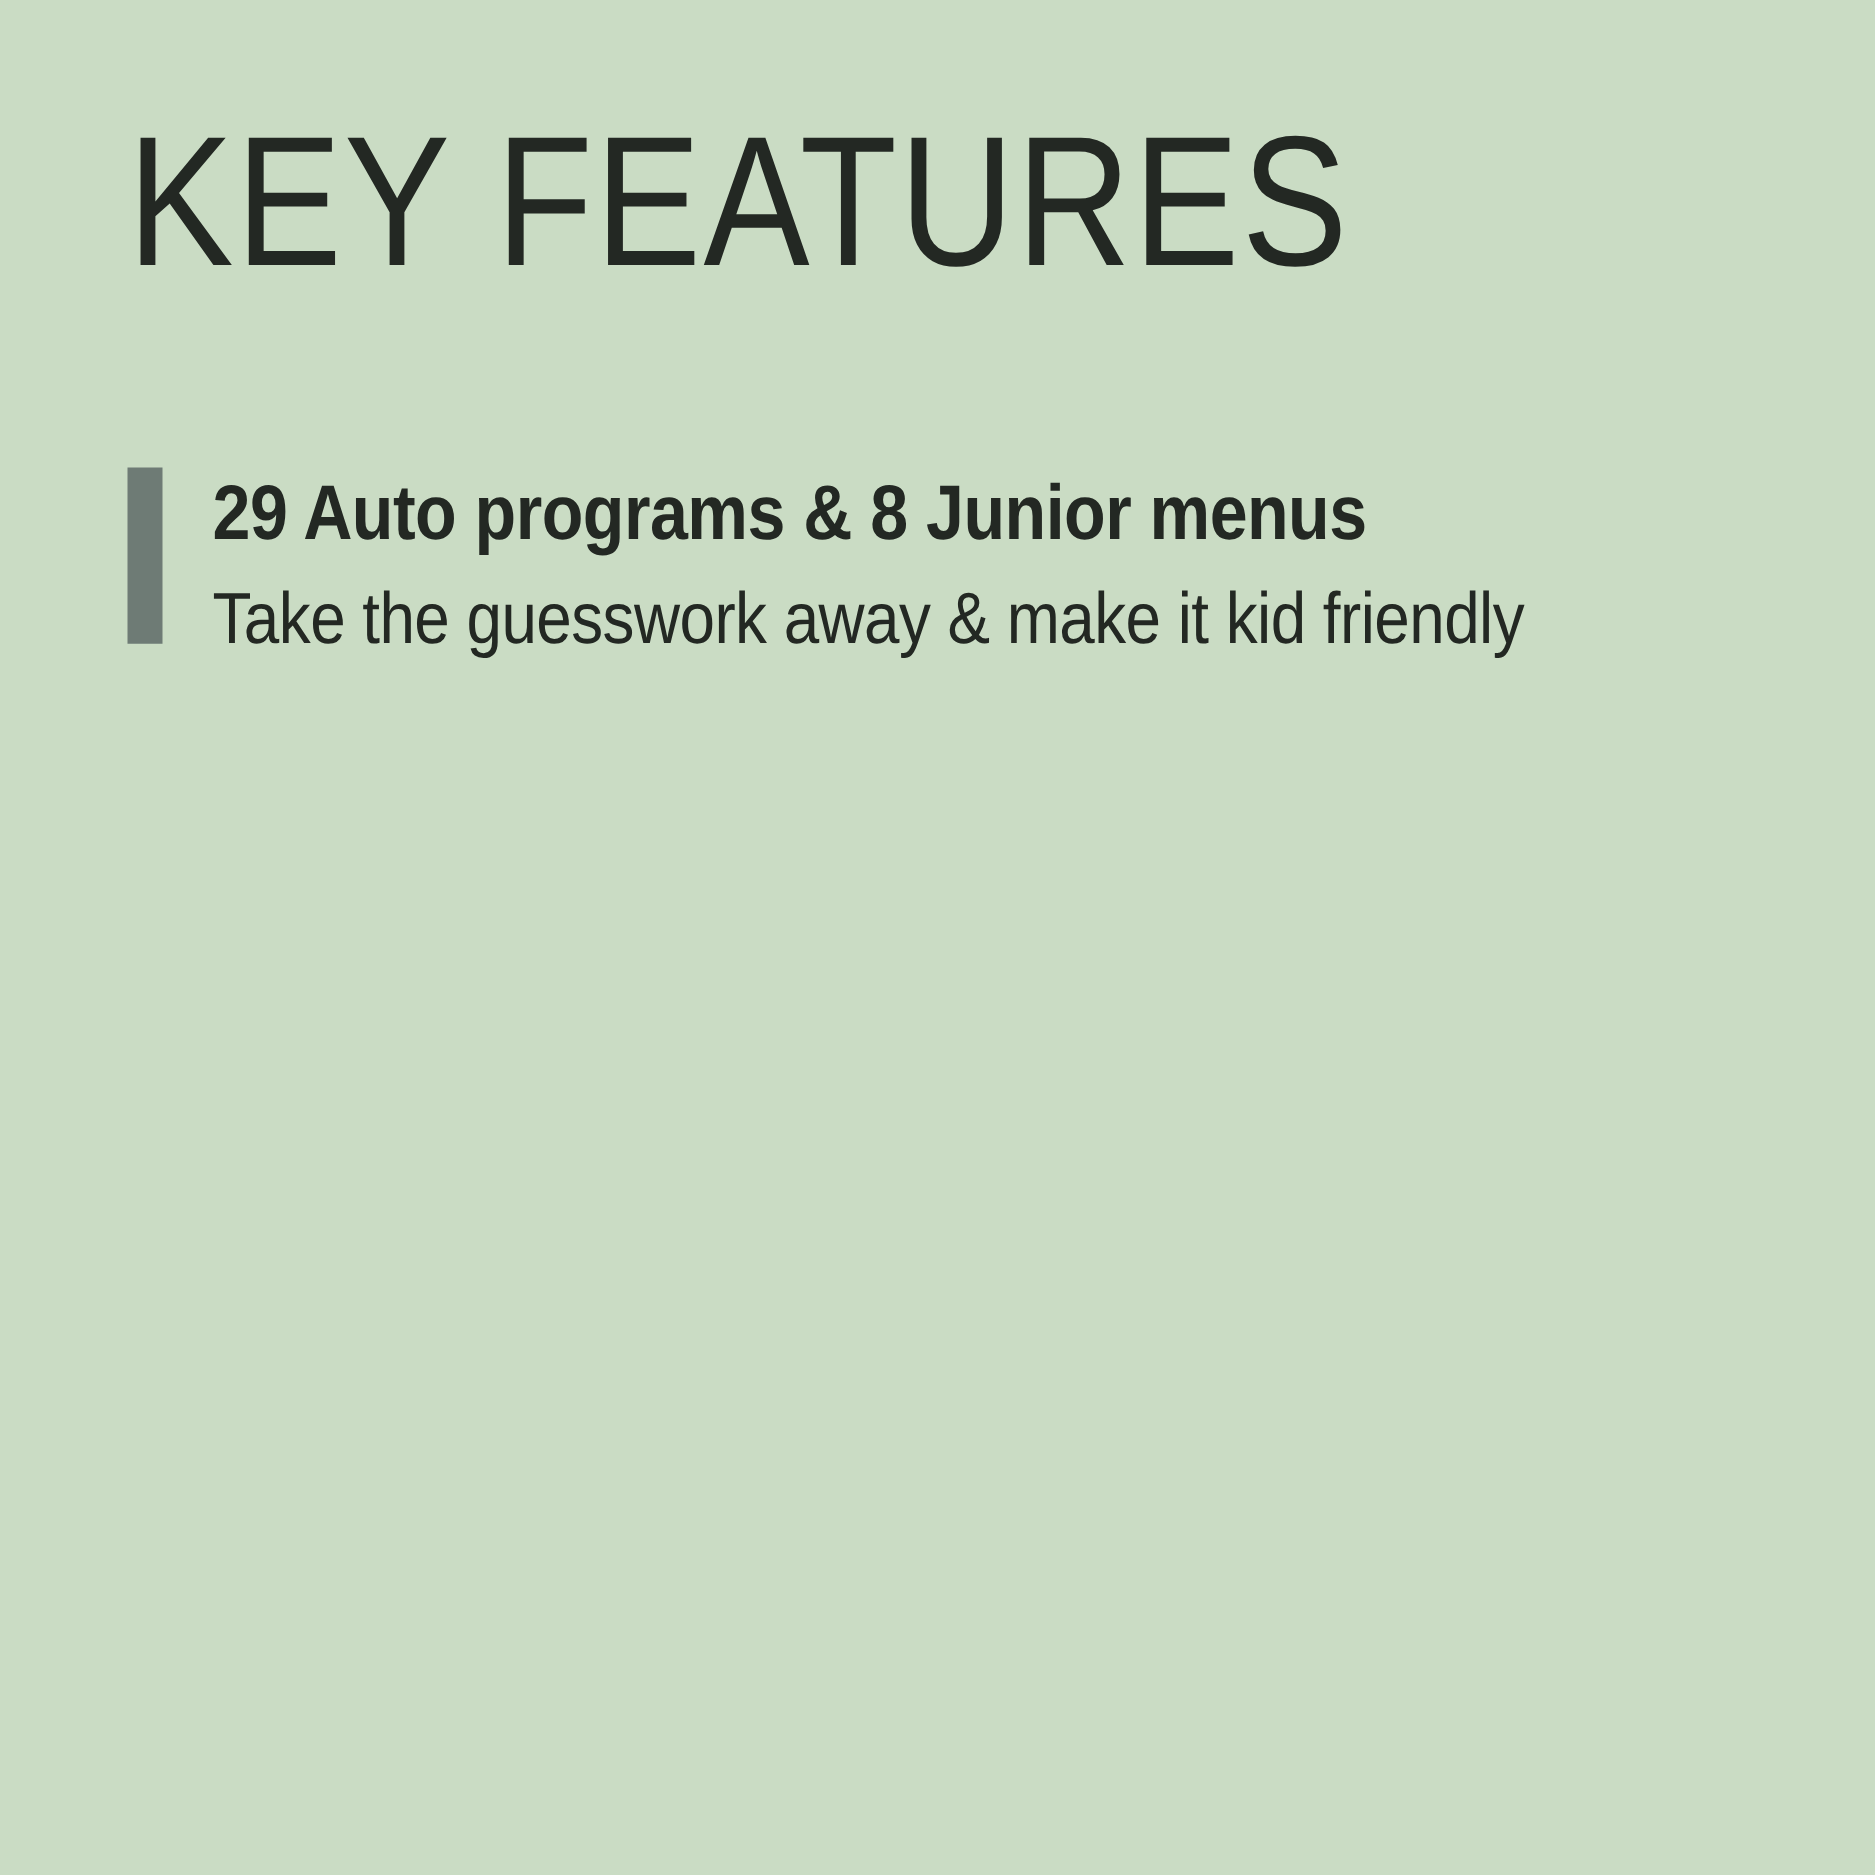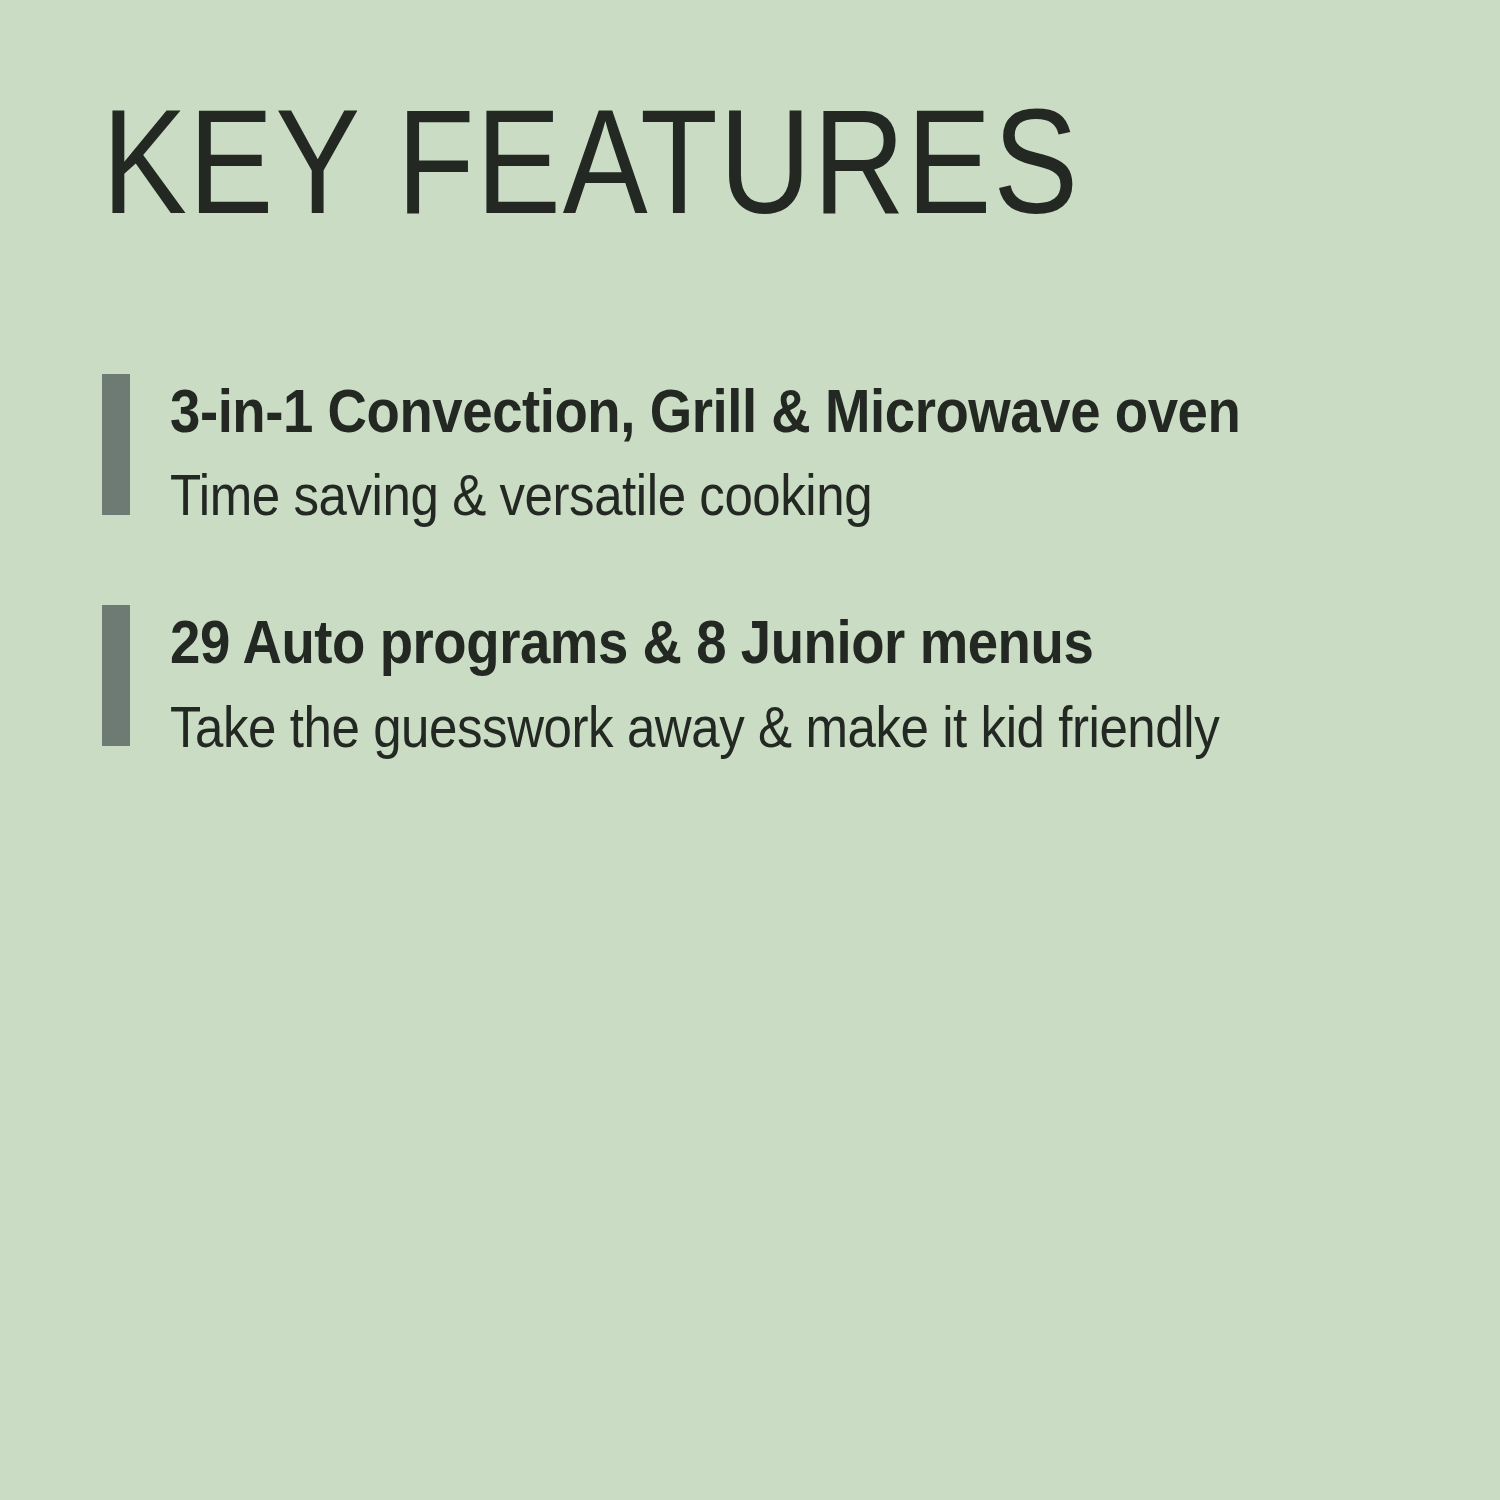--- a/index.html
+++ b/index.html
@@ -66,27 +66,20 @@
     letter-spacing: -0.5px;
   }
 </style>
 </head>
 <body>
 
 <div class="page">
   <h1 class="page-title">KEY FEATURES</h1>
 
   <div class="feature-list" id="feature-list">
-  <div class="item">
-    <div class="bar"></div>
-    <div class="item-text">
-      <div class="item-title">3-in-1 Convection, Grill &amp; Microwave oven</div>
-      <div class="item-sub">Time saving &amp; versatile cooking</div>
-    </div>
-  </div>
 
 
 
 
   <div class="item">
     <div class="bar"></div>
     <div class="item-text">
       <div class="item-title">29 Auto programs &amp; 8 Junior menus</div>
       <div class="item-sub">Take the guesswork away &amp; make it kid friendly</div>
     </div>

